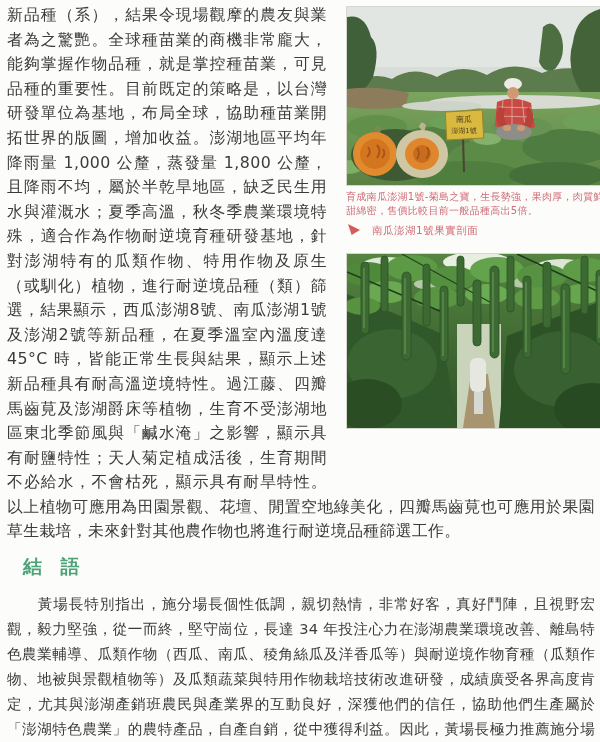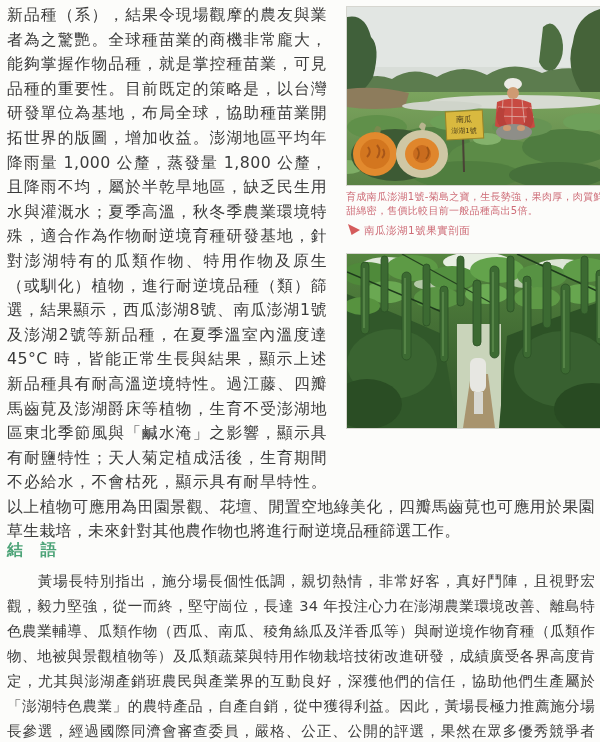--- a/index.html
+++ b/index.html
@@ -23,26 +23,26 @@
   .photo-frame{border:1px solid #d6d6d0;display:block;}
   .caption{
     margin-top:4px;color:#cd6b76;font-size:10px;line-height:13.5px;
     letter-spacing:0.3px;text-align:left;
   }
   .note-row{display:flex;align-items:flex-start;margin-top:7px;}
   .note-arrow{
     width:12px;height:11px;background:#d55c5c;flex:0 0 12px;
     clip-path:polygon(0 0,100% 55%,30% 100%);margin:0 4px 0 2px;
   }
-  .note-text{color:#cd6b76;font-size:10.5px;line-height:12px;letter-spacing:0.5px;}
+  .note-text{color:#cd6b76;font-size:10.5px;line-height:12px;letter-spacing:0.5px;margin-left:8px;}
   .photo2-wrap{margin-top:17px;}
   
   .conclusion{position:absolute;left:7px;top:541px;width:588px;}
   .conclusion-heading{
-    margin:0;color:#4ca377;font-size:16px;font-weight:bold;
+    margin:16px;color:#4ca377;font-size:19px;font-weight:bold;
     letter-spacing:6px;line-height:18px;
   }
   .conclusion-text{
     margin:9px 0 0;font-size:14.6px;line-height:25px;letter-spacing:0.2px;
     text-align:justify;text-indent:2.1em;color:#3b3b3b;
   }
 </style>
 </head>
 <body>
 

